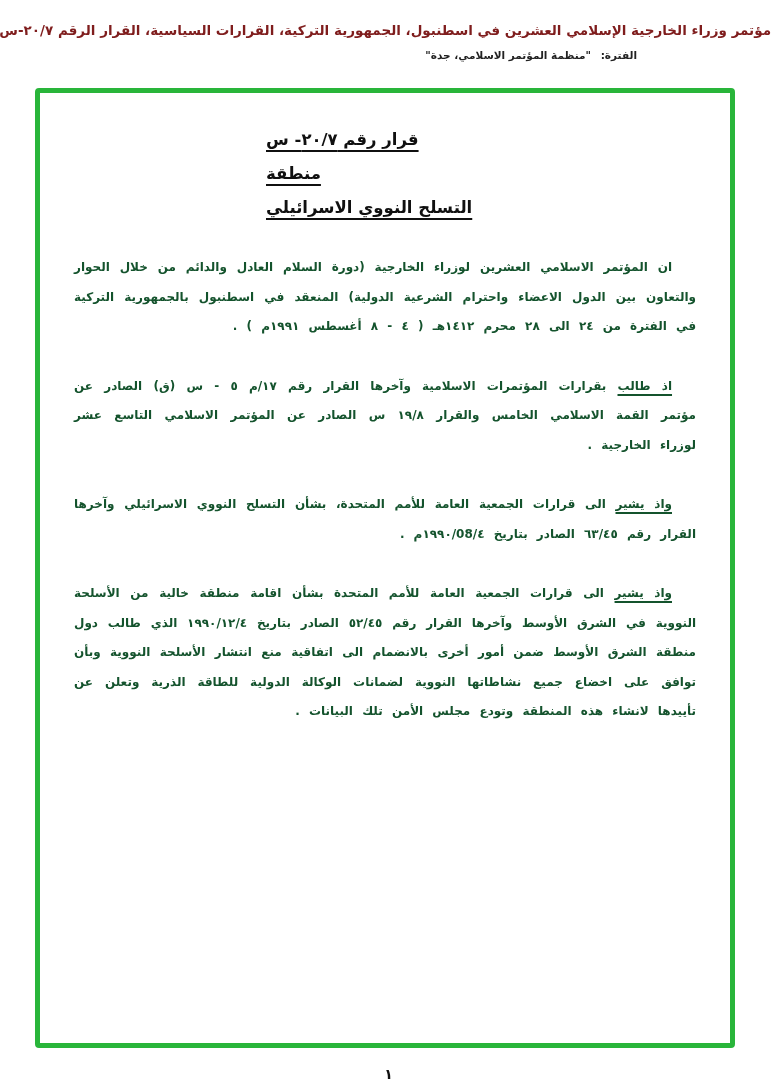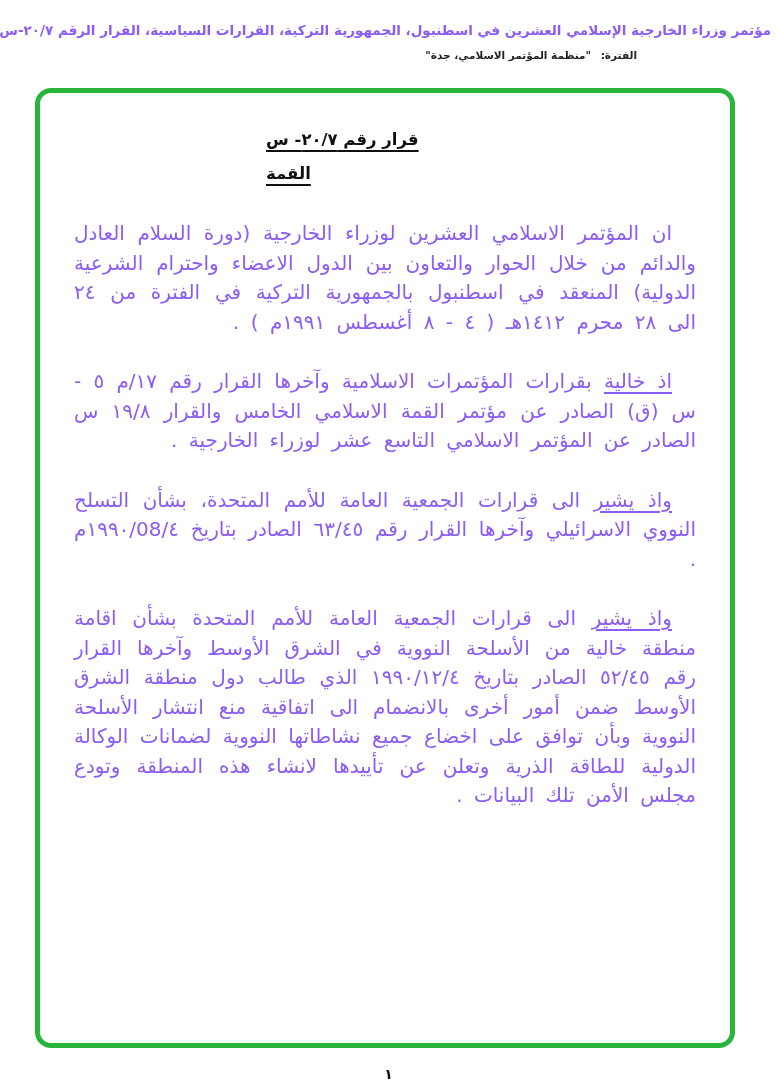--- a/index.html
+++ b/index.html
@@ -9,35 +9,35 @@
     position:relative;
     font-family:"DejaVu Sans", sans-serif;
     color:#161616;
     overflow:hidden;
   }
   .page { position:absolute; inset:0; background:#ffffff; }
 
   .top-header {
     position:absolute; top:22px; left:6px; right:6px;
     direction:rtl; text-align:center;
-    font-size:13.5px; font-weight:700; color:#8b5cf6;
+    font-size:13.5px; font-weight:700; color:#7f1d1d;
     white-space:nowrap;
   }
   .source-line {
     position:absolute; top:49px; right:140px;
     direction:rtl;
     font-size:10.5px; font-weight:700; color:#222;
   }
   .source-line .src-val { margin-right:6px; font-weight:600; }
 
   .frame {
     position:absolute; top:88px; left:35px;
     width:700px; height:960px;
     border:5px solid var(--frame-border, #29b53a);
-    border-radius:16px;
+    border-radius:4px;
     padding:30px 34px 0 34px;
     overflow:hidden;
     background:#ffffff;
   }
 
   .heading {
     direction:rtl;
     text-align:left;
     width:max-content;
     margin-left:192px;
@@ -47,26 +47,27 @@
     font-size:16.5px; font-weight:700; line-height:26px;
     margin-bottom:8px;
     text-decoration:underline;
     text-underline-offset:5px;
     text-decoration-thickness:1.5px;
     color:#101010;
   }
 
   .bodytext { direction:rtl; margin-top:32px; }
   .para {
-    font-size:20px; line-height:29.5px;
+    font-size:12px; line-height:29.5px;
     text-align:justify;
     text-indent:24px;
     word-spacing:5px;
     margin-bottom:30px;
-    color:#8b5cf6;
+    color:#14532d;
+    font-weight:bold;
   }
   .para .lead {
     text-decoration:underline;
     text-underline-offset:4px;
     text-decoration-thickness:1.5px;
   }
 
   .page-number {
     position:absolute; bottom:10px; left:0; right:0;
     text-align:center;
@@ -82,29 +83,30 @@
 
   <div class="source-line">
     <span>الفترة:</span>
     <span class="src-val">"منظمة المؤتمر الاسلامي، جدة"</span>
   </div>
 
   <div class="frame">
 
     <div class="heading">
       <div class="heading-line">قرار رقم ٢٠/٧- س</div>
-      <div class="heading-line">القمة</div>
+      <div class="heading-line">منطقة</div>
+      <div class="heading-line">التسلح النووي الاسرائيلي</div>
     </div>
 
     <div class="bodytext">
       <p class="para">
         <span class="lead"></span><span>ان المؤتمر الاسلامي العشرين لوزراء الخارجية (دورة السلام العادل والدائم من خلال الحوار والتعاون بين الدول الاعضاء واحترام الشرعية الدولية) المنعقد في اسطنبول بالجمهورية التركية في الفترة من ٢٤ الى ٢٨ محرم ١٤١٢هـ ( ٤ - ٨ أغسطس ١٩٩١م ) .</span>
       </p>
       <p class="para">
-        <span class="lead">اذ خالية</span><span> بقرارات المؤتمرات الاسلامية وآخرها القرار رقم ١٧/م ٥ - س (ق) الصادر عن مؤتمر القمة الاسلامي الخامس والقرار ١٩/٨ س الصادر عن المؤتمر الاسلامي التاسع عشر لوزراء الخارجية .</span>
+        <span class="lead">اذ طالب</span><span> بقرارات المؤتمرات الاسلامية وآخرها القرار رقم ١٧/م ٥ - س (ق) الصادر عن مؤتمر القمة الاسلامي الخامس والقرار ١٩/٨ س الصادر عن المؤتمر الاسلامي التاسع عشر لوزراء الخارجية .</span>
       </p>
       <p class="para">
         <span class="lead">واذ يشير</span><span> الى قرارات الجمعية العامة للأمم المتحدة، بشأن التسلح النووي الاسرائيلي وآخرها القرار رقم ٦٣/٤٥ الصادر بتاريخ ١٩٩٠/08/٤م .</span>
       </p>
       <p class="para">
         <span class="lead">واذ يشير</span><span> الى قرارات الجمعية العامة للأمم المتحدة بشأن اقامة منطقة خالية من الأسلحة النووية في الشرق الأوسط وآخرها القرار رقم ٥٢/٤٥ الصادر بتاريخ ١٩٩٠/١٢/٤ الذي طالب دول منطقة الشرق الأوسط ضمن أمور أخرى بالانضمام الى اتفاقية منع انتشار الأسلحة النووية وبأن توافق على اخضاع جميع نشاطاتها النووية لضمانات الوكالة الدولية للطاقة الذرية وتعلن عن تأييدها لانشاء هذه المنطقة وتودع مجلس الأمن تلك البيانات .</span>
       </p>
     </div>
 
   </div>

